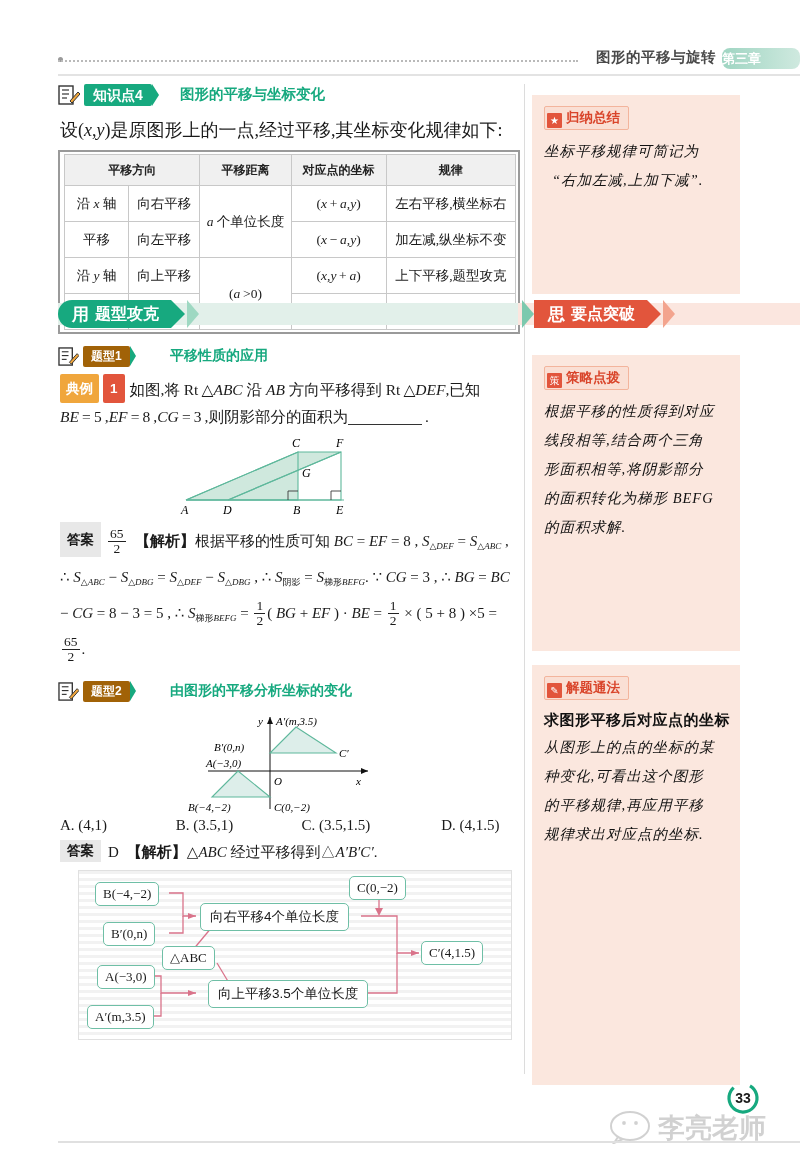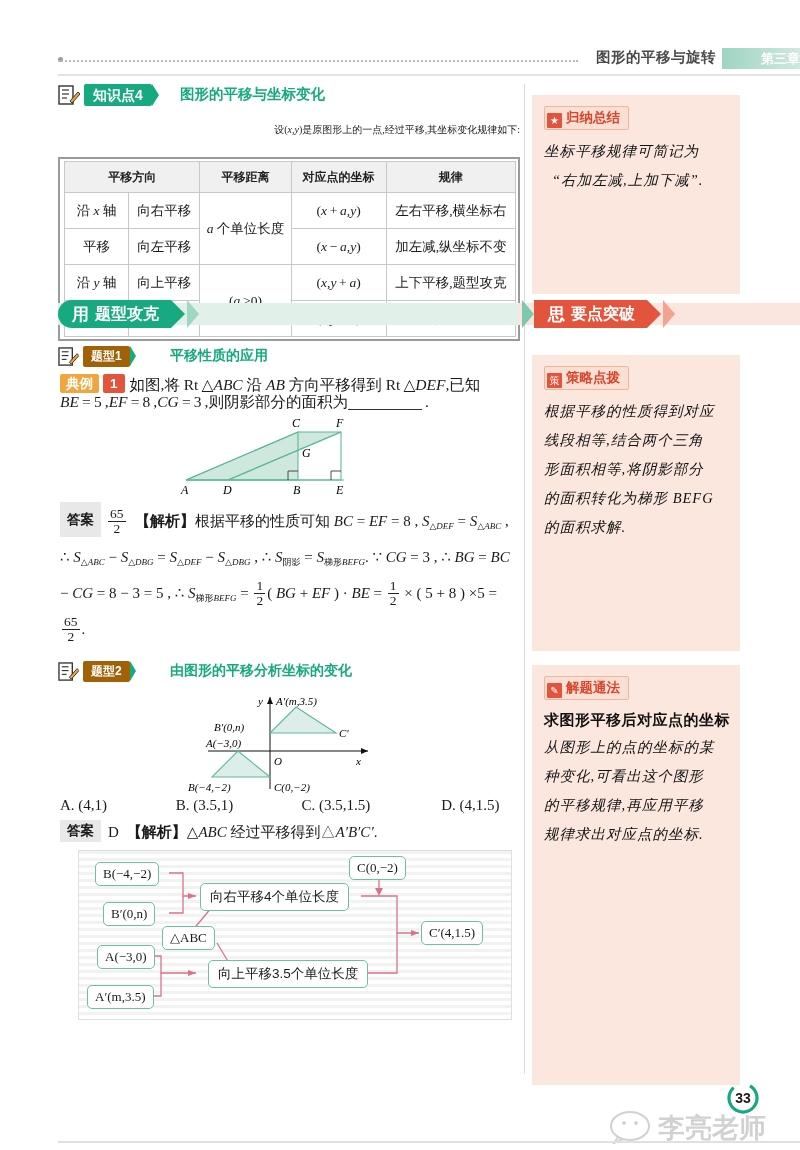--- a/index.html
+++ b/index.html
@@ -10,41 +10,41 @@
   }
   .page{position:absolute;left:0;top:0;width:800px;height:1150px;}
 
   
   .hdr{position:absolute;left:58px;top:48px;width:742px;height:26px;}
   .hdr-dots{position:absolute;left:0;top:12px;width:520px;height:1px;
     border-top:2px dotted #b9b9b9;}
   .hdr-dot0{position:absolute;left:0;top:9px;width:5px;height:5px;border-radius:50%;background:#9a9a9a;}
   .hdr-title{position:absolute;right:84px;top:0px;font-size:14.5px;color:#4a4a4a;
     font-family:"Liberation Sans",sans-serif;font-weight:700;letter-spacing:.5px;white-space:nowrap;}
-  .hdr-chap{position:absolute;right:0px;top:0px;width:78px;height:21px;border-radius:0;
+  .hdr-chap{position:absolute;right:0px;top:0px;width:78px;height:21px;border-radius:8px;
     background:linear-gradient(90deg,#9fd5c2,#cfe9df);color:#ffffff;font-size:13px;
-    font-family:"Liberation Sans",sans-serif;font-weight:700;text-align:right;line-height:21px;margin-left:20px;}
+    font-family:"Liberation Sans",sans-serif;font-weight:700;text-align:left;line-height:21px;margin-left:20px;}
   .hdr-rule{position:absolute;left:58px;top:74px;width:742px;height:2px;background:#e3e3e3;}
 
   
   .left{position:absolute;left:58px;top:84px;width:462px;}
   .vdiv{position:absolute;left:524px;top:84px;width:1px;height:990px;background:#dcdcdc;}
 
   
   .kp{position:relative;height:24px;margin-bottom:9px;}
   .kp-icon{position:absolute;left:0;top:1px;width:22px;height:21px;}
   .kp-tag{position:absolute;left:26px;top:0;height:22px;background:#17a97f;border-radius:2px;
     color:#fff;font-family:"Liberation Sans",sans-serif;font-weight:700;font-size:14px;
     line-height:22px;padding:0 9px;}
   .kp-tag:after{content:"";position:absolute;right:-7px;top:0;border-top:11px solid transparent;
     border-bottom:11px solid transparent;border-left:7px solid #17a97f;}
   .kp-title{position:absolute;left:122px;top:1px;font-family:"Liberation Sans",sans-serif;
     font-weight:700;font-size:14.5px;color:#17a97f;white-space:nowrap;}
 
-  .lead{font-size:10px;line-height:26px;margin:4px 0 14px 2px;text-align:right;}
+  .lead{font-size:18px;line-height:26px;margin:4px 0 7px 2px;}
   .it{font-style:italic;font-family:"Liberation Serif",serif;}
 
   
   table.tbl{border-collapse:collapse;width:452px;margin-left:2px;font-size:13.5px;
     background:#fff;}
   table.tbl td,table.tbl th{border:1px solid #c8c8c8;text-align:center;padding:3px 2px;
     font-weight:normal;}
   table.tbl thead td{background:#f0f0f0;font-family:"Liberation Sans",sans-serif;
     font-weight:700;font-size:12px;height:24px;color:#222;}
   table.tbl tbody td{height:29px;}
@@ -73,21 +73,21 @@
   .tx-title{position:absolute;left:112px;top:1px;font-family:"Liberation Sans",sans-serif;
     font-weight:700;font-size:14px;color:#17a97f;white-space:nowrap;}
 
   
   .dl{display:inline-block;vertical-align:2px;margin-right:5px;white-space:nowrap;}
   .dl-a{display:inline-block;background:#f0a63c;color:#fff;font-family:"Liberation Sans",sans-serif;
     font-weight:700;font-size:13.5px;padding:1px 6px;border-radius:2px;}
   .dl-b{display:inline-block;background:#e2553c;color:#fff;font-family:"Liberation Sans",sans-serif;
     font-weight:700;font-size:13.5px;padding:1px 7px;border-radius:2px;margin-left:4px;}
 
-  .para{font-size:15.5px;line-height:17px;margin:1px 0 0 2px;}
+  .para{font-size:15.5px;line-height:27px;margin:1px 0 0 2px;}
   .blank{display:inline-block;width:74px;border-bottom:1px solid #333;vertical-align:-3px;}
 
   
   .ans{display:inline-block;background:#e8e8e8;font-family:"Liberation Sans",sans-serif;
     font-weight:700;font-size:13.5px;padding:2px 7px;margin-right:5px;vertical-align:2px;}
   .frac{display:inline-block;text-align:center;vertical-align:-7px;line-height:1.05;font-size:13.5px;margin:0 2px;}
   .frac .n{display:block;border-bottom:1.2px solid #222;padding:0 2px;}
   .frac .d{display:block;padding:0 2px;}
   .sub{font-size:9px;vertical-align:-3px;}
 

